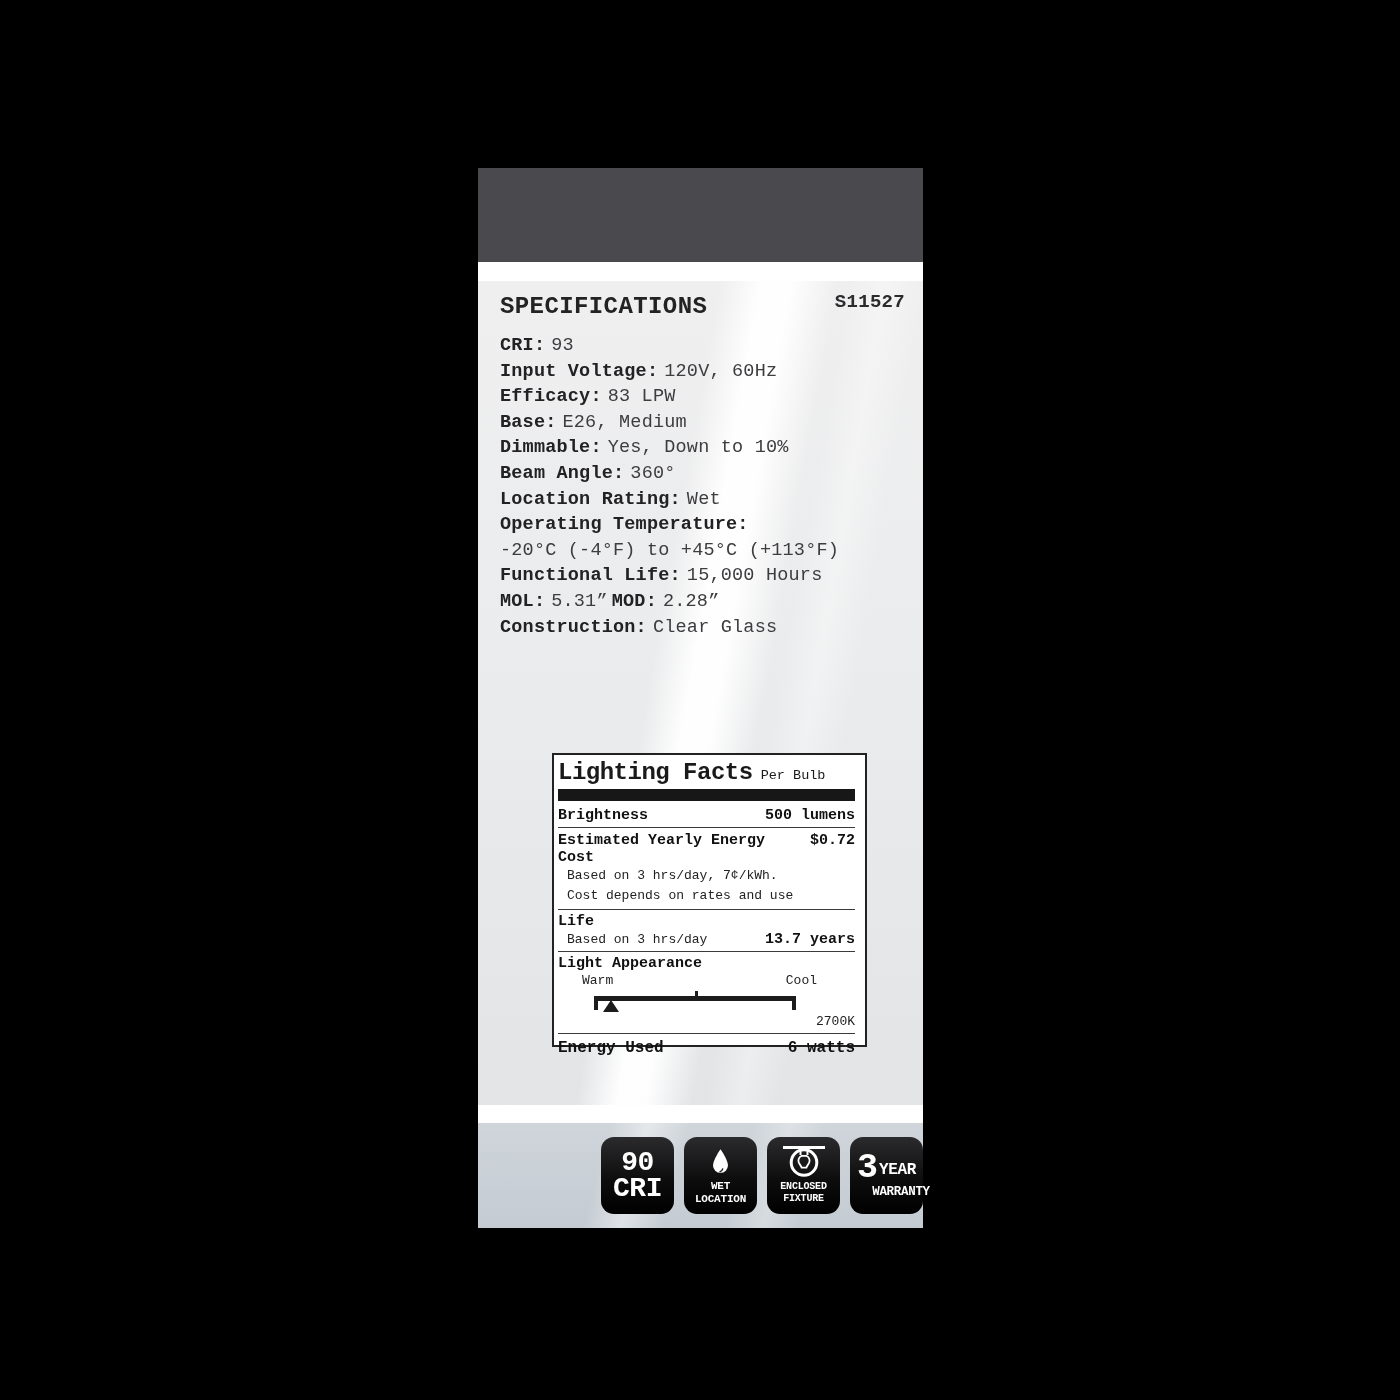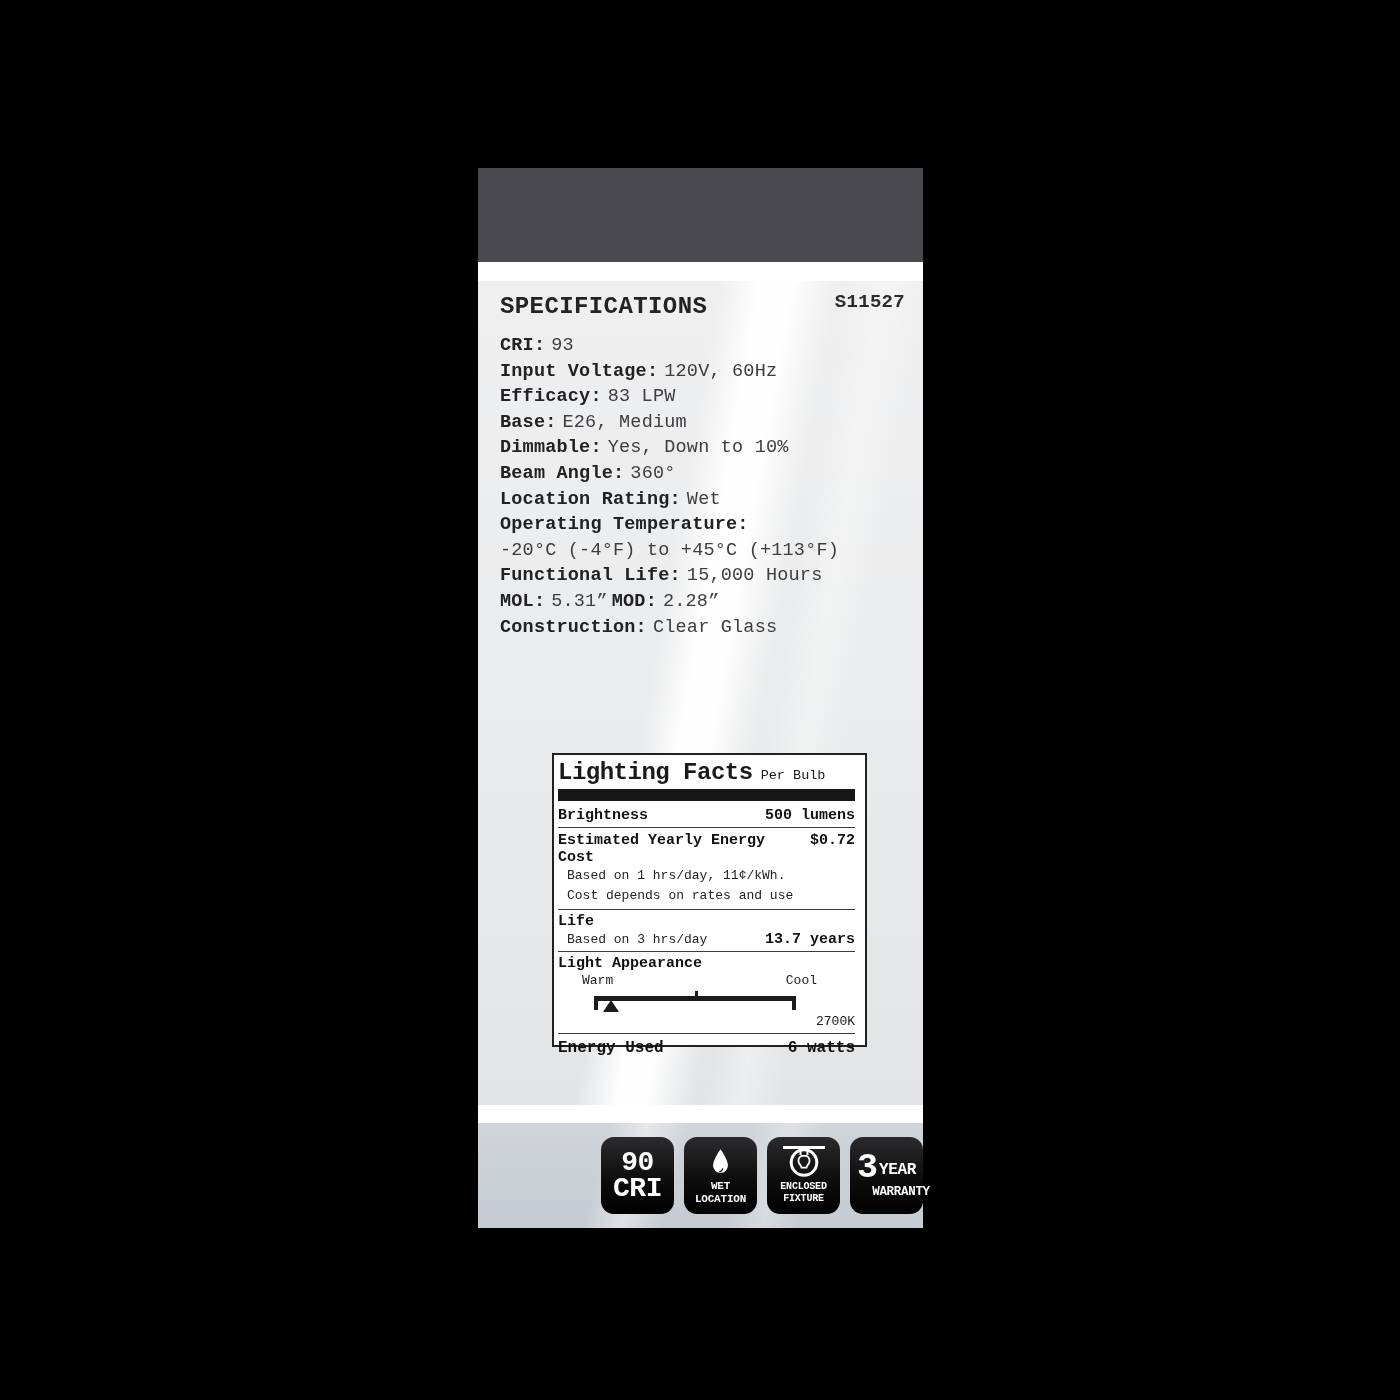--- a/index.html
+++ b/index.html
@@ -118,21 +118,21 @@
         <div class="lf-row" style="margin-top:6px;">
           <span class="b15">Brightness</span>
           <span class="b15">500 lumens</span>
         </div>
         <div class="lf-div"></div>
 
         <div class="lf-row" style="margin-top:4px;">
           <span class="b15">Estimated Yearly Energy Cost</span>
           <span class="b15">$0.72</span>
         </div>
-        <div class="r13 ind" style="margin-top:2px;">Based on 1 hrs/day, 11¢/kWh.</div>
+        <div class="r13 ind" style="margin-top:2px;">Based on 3 hrs/day, 7¢/kWh.</div>
         <div class="r13 ind" style="margin-top:5px;">Cost depends on rates and use</div>
         <div class="lf-div" style="margin-top:6px;"></div>
 
         <div class="b15" style="margin-top:3px;">Life</div>
         <div class="lf-row" style="margin-top:1px;">
           <span class="r13 ind">Based on 3 hrs/day</span>
           <span class="b15">13.7 years</span>
         </div>
         <div class="lf-div"></div>
 

